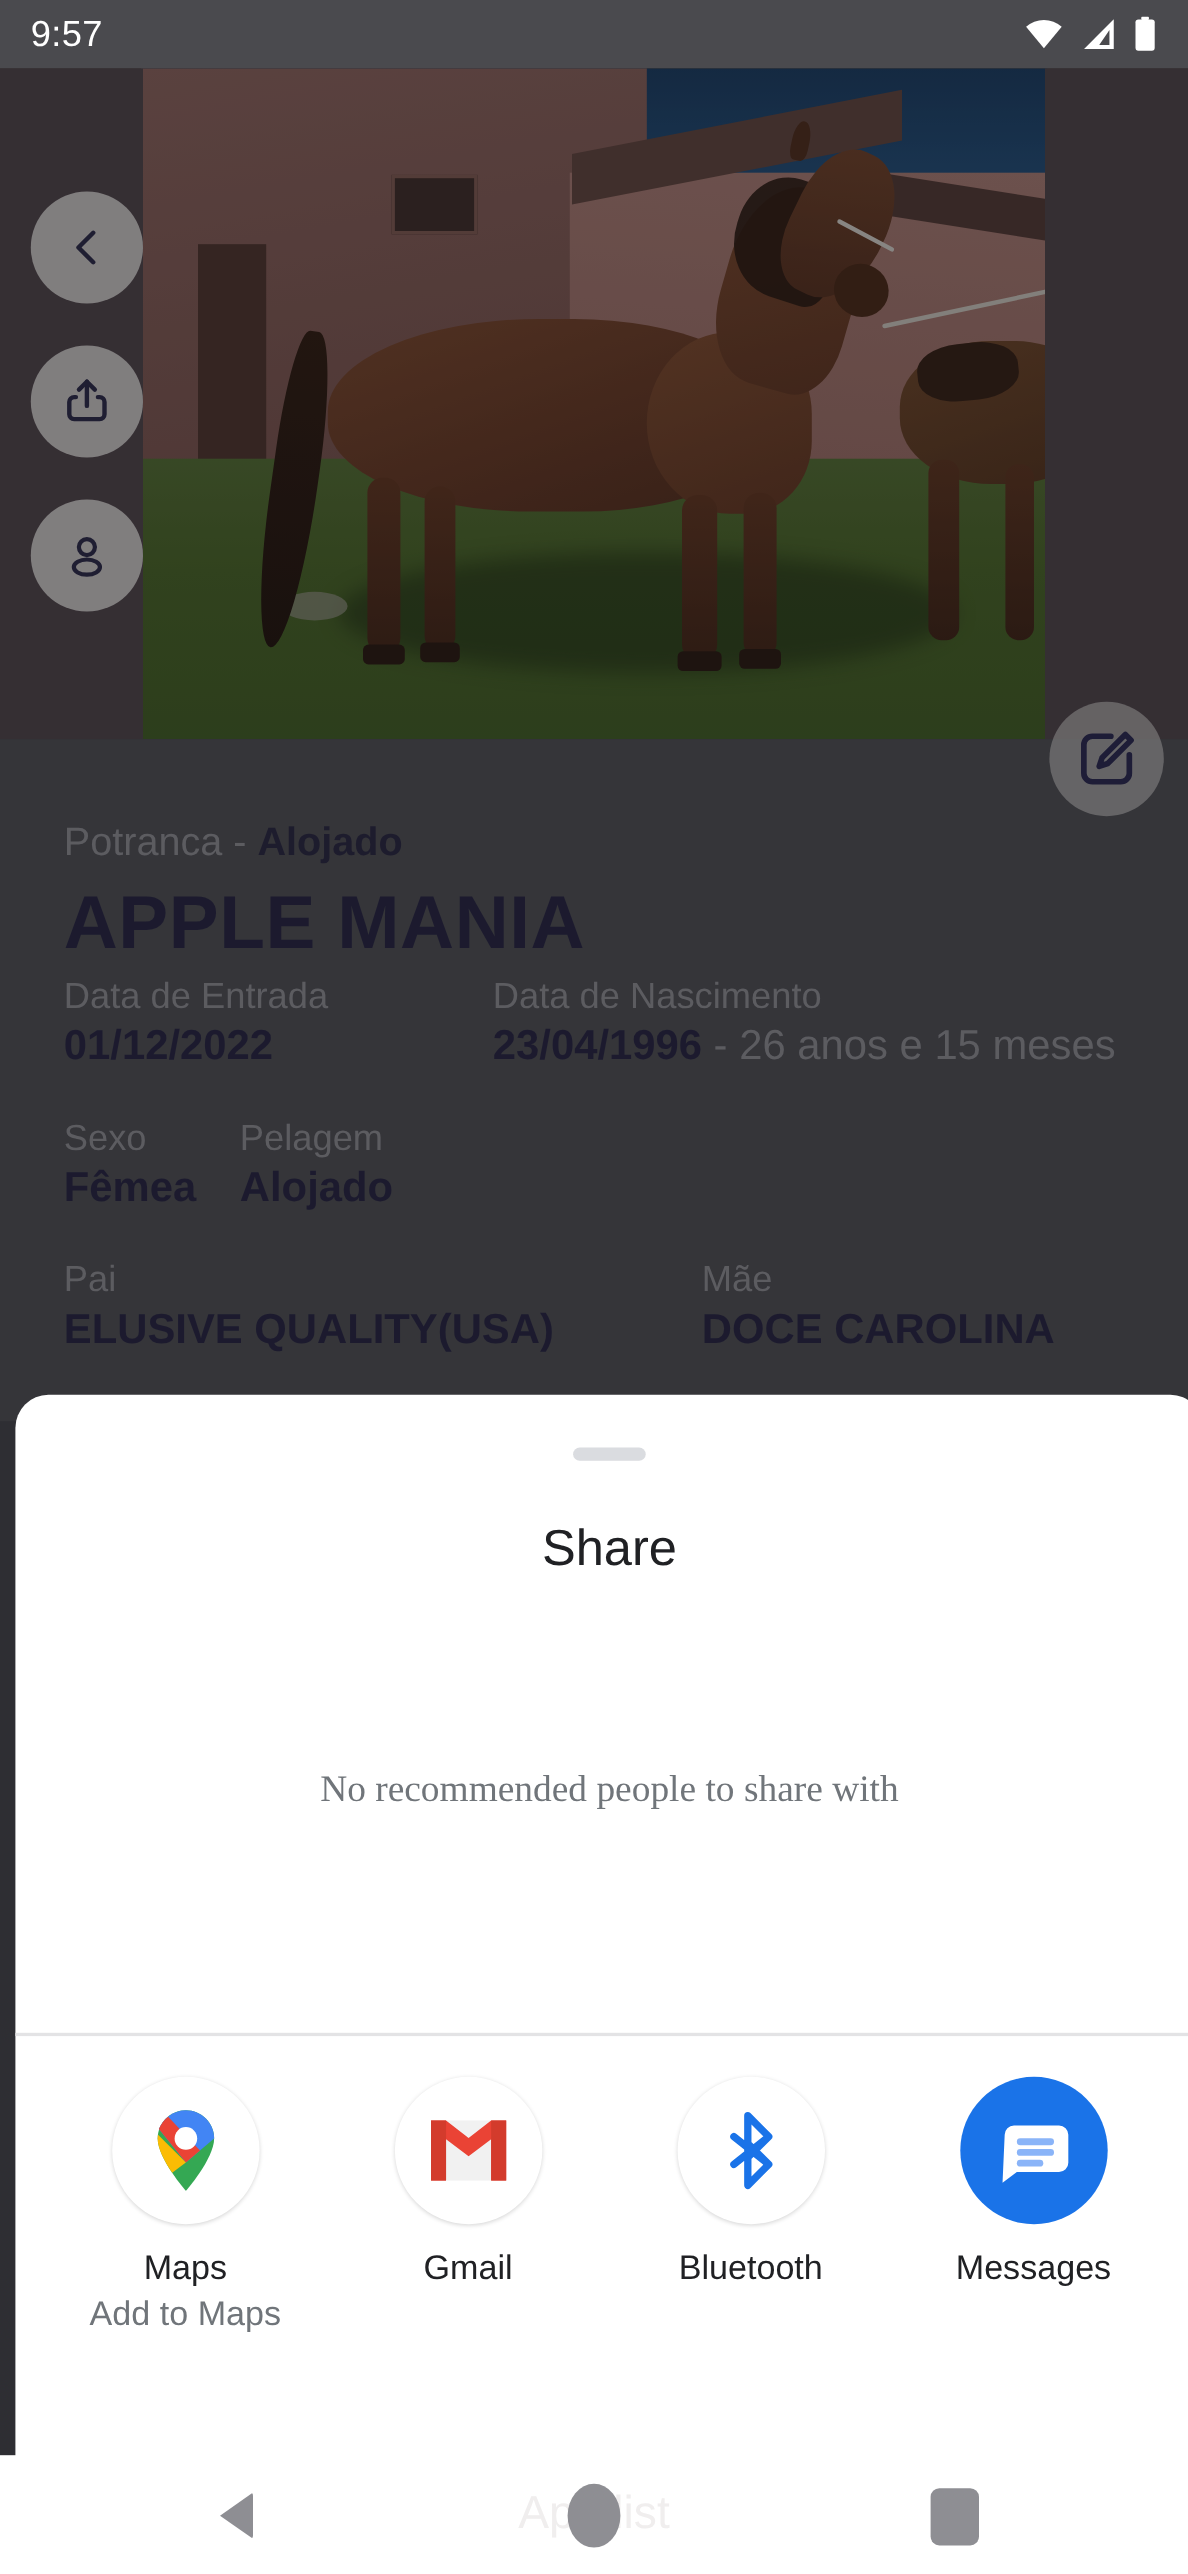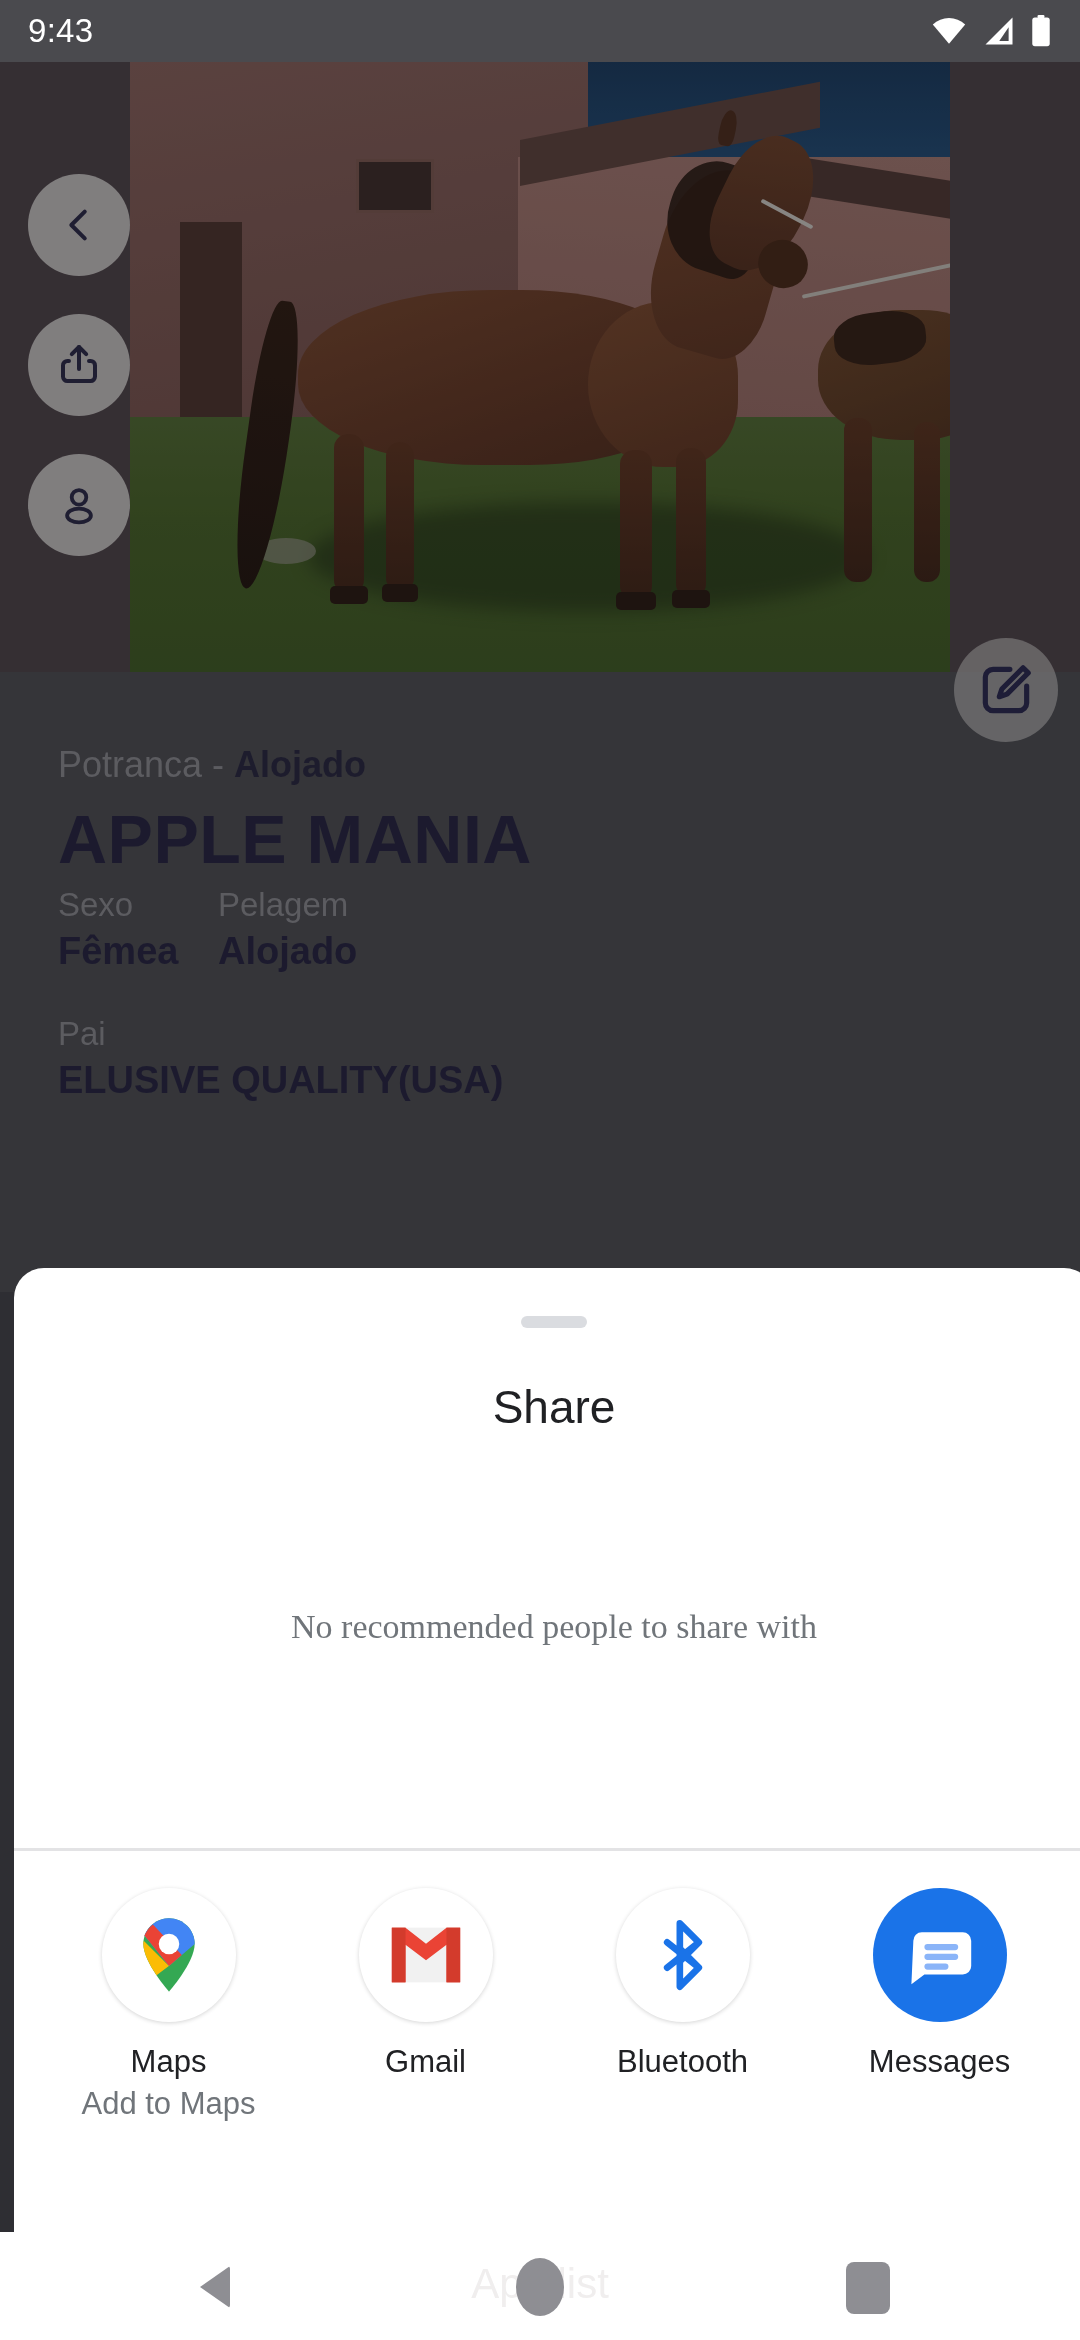--- a/index.html
+++ b/index.html
@@ -237,44 +237,58 @@
       <path d="M18.6 3.4 L20.6 5.4 L12.4 13.6 L9.4 14.6 L10.4 11.6 Z" stroke="#23214a" stroke-width="2" stroke-linejoin="round" fill="none"></path>
     </svg>
   </div>
 
   <div id="details">
     <div class="subhead">
       <span>Potranca - </span><b>Alojado</b>
     </div>
     <div class="bigname">APPLE MANIA</div>
 
+    <div class="row">
+      <div class="fld" style="width:390px">
+        <div class="lbl">Data de Entrada</div>
+        <div class="val">01/12/2022</div>
+      </div>
+      <div class="fld">
+        <div class="lbl">Data de Nascimento</div>
+        <div class="val"><span>23/04/1996</span><span class="dim"> - 26 anos e  15 meses</span></div>
+      </div>
+    </div>
 
     <div class="row">
       <div class="fld" style="width:160px">
         <div class="lbl">Sexo</div>
         <div class="val">Fêmea</div>
       </div>
       <div class="fld">
         <div class="lbl">Pelagem</div>
         <div class="val">Alojado</div>
       </div>
     </div>
 
     <div class="row">
       <div class="fld" style="width:580px">
         <div class="lbl">Pai</div>
         <div class="val">ELUSIVE QUALITY(USA)</div>
       </div>
+      <div class="fld">
+        <div class="lbl">Mãe</div>
+        <div class="val">DOCE CAROLINA</div>
+      </div>
     </div>
   </div>
 
   <div id="scrim"></div>
 
   <div id="statusbar">
-    <div id="clock">9:43</div>
+    <div id="clock">9:57</div>
     <div id="sb-icons">
       <svg width="38" height="30" viewBox="0 0 24 20">
         <path d="M12 18.5 L1.2 5.6 A16 16 0 0 1 22.8 5.6 Z" fill="#ffffff"></path>
       </svg>
       <svg width="34" height="30" viewBox="0 0 22 20">
         <path d="M20 1 L20 19 L2 19 Z" fill="#ffffff"></path>
         <path d="M17.4 7.5 L17.4 16.6 L11.2 16.6 Z" fill="#4a4a4e"></path>
       </svg>
       <svg width="22" height="32" viewBox="0 0 14 22">
         <rect x="4.6" y="0" width="4.8" height="2.2" rx="0.8" fill="#ffffff"></rect>

